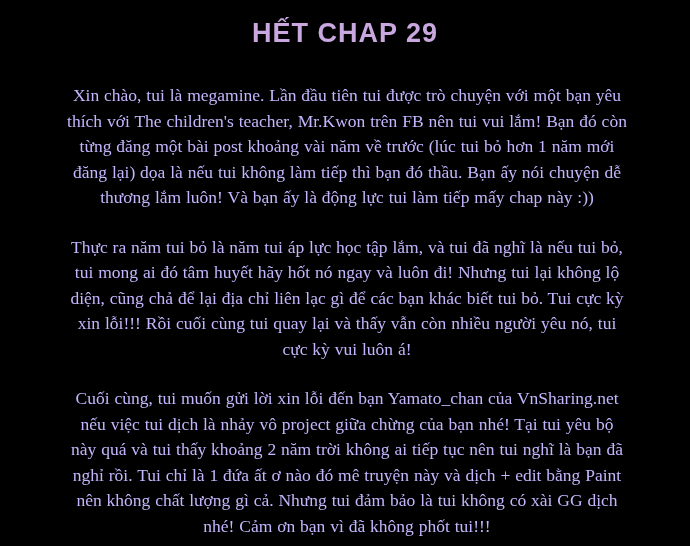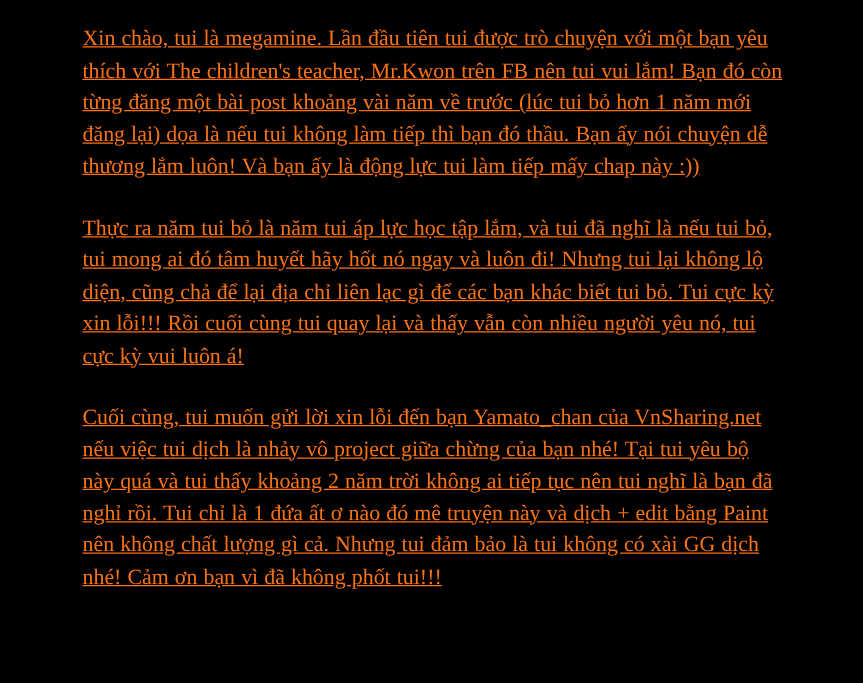--- a/index.html
+++ b/index.html
@@ -24,32 +24,32 @@
     text-align: center;
     font-family: "Liberation Sans", sans-serif;
     font-weight: bold;
     font-size: 27px;
     letter-spacing: 1px;
     color: #c9a8e0;
     margin: 0 0 34px 0;
     padding-right: 4px;
   }
   .para {
-    color: #f97316;
+    color: #c4b5fd;
     font-size: 17.5px;
     line-height: 25.5px;
     margin: 0 0 24px 0;
-    text-align: left;
+    text-align: center;
     word-spacing: 0.5px;
-    text-decoration: underline;
   }
   .para:last-child {
     margin-bottom: 0;
   }
 </style>
 </head>
 <body>
 
 <div class="page">
+  <h1 class="title">HẾT CHAP 29</h1>
   <p class="para">Xin chào, tui là megamine. Lần đầu tiên tui được trò chuyện với một bạn yêu thích với The children's teacher, Mr.Kwon trên FB nên tui vui lắm! Bạn đó còn từng đăng một bài post khoảng vài năm về trước (lúc tui bỏ hơn 1 năm mới đăng lại) dọa là nếu tui không làm tiếp thì bạn đó thầu. Bạn ấy nói chuyện dễ thương lắm luôn!  Và bạn ấy là động lực tui làm tiếp mấy chap này :))</p>
   <p class="para">Thực ra năm tui bỏ là năm tui áp lực học tập lắm, và tui đã nghĩ là nếu tui bỏ, tui mong ai đó tâm huyết hãy hốt nó ngay và luôn đi! Nhưng tui lại không lộ diện, cũng chả để lại địa chỉ liên lạc gì để các bạn khác biết tui bỏ. Tui cực kỳ xin lỗi!!! Rồi cuối cùng tui quay lại và thấy vẫn còn nhiều người yêu nó, tui cực kỳ vui luôn á!</p>
   <p class="para">Cuối cùng, tui muốn gửi lời xin lỗi đến bạn Yamato_chan của VnSharing.net nếu việc tui dịch là nhảy vô project giữa chừng của bạn nhé! Tại tui yêu bộ này quá và tui thấy khoảng 2 năm trời không ai tiếp tục nên tui nghĩ là bạn đã nghỉ rồi. Tui chỉ là 1 đứa ất ơ nào đó mê truyện này và dịch + edit bằng Paint nên không chất lượng gì cả. Nhưng tui đảm bảo là tui không có xài GG dịch nhé! Cảm ơn bạn vì đã không phốt tui!!!</p>
 </div>
 
 </body></html>

